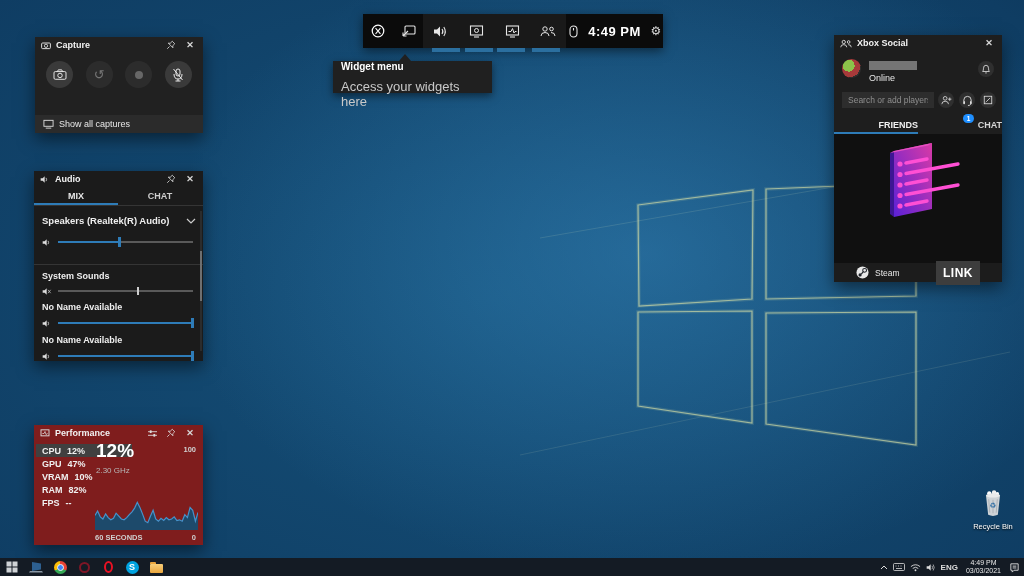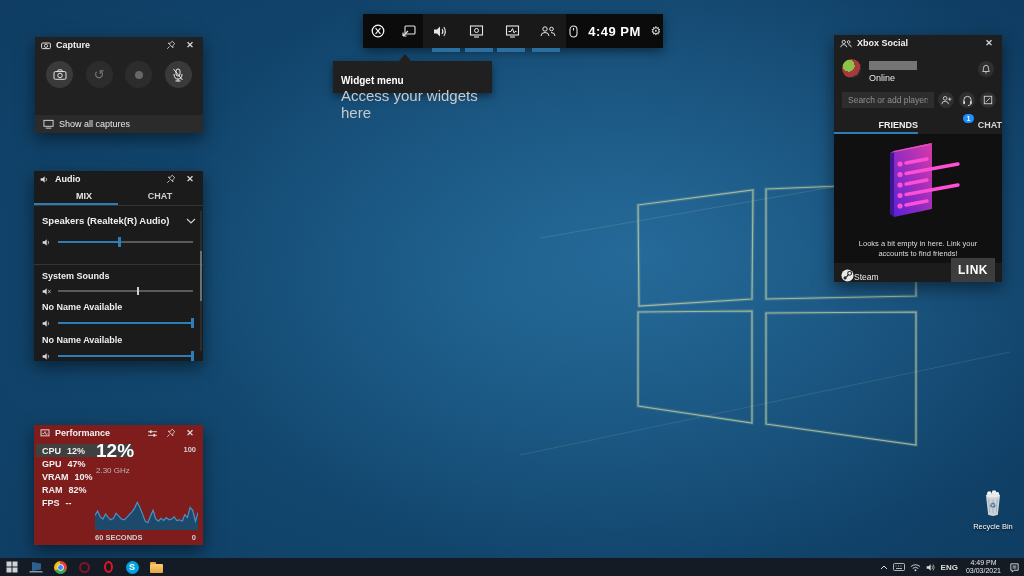--- a/index.html
+++ b/index.html
@@ -16,25 +16,25 @@
   #gamebar{left:363px;top:14px;height:34px;display:flex;box-shadow:0 3px 10px rgba(0,0,0,.5)}
   .gb-sec{display:flex;align-items:center;height:34px}
   .gb-dark{background:#0b0b0b}
   .gb-mid{background:#191919}
   .gb-slot{width:36px;height:34px;display:flex;align-items:center;justify-content:center;cursor:pointer}
   .gb-underline{position:absolute;top:48px;height:4px;background:#2b6f9f}
   #gb-time{font-size:13px;font-weight:700;color:#fff;letter-spacing:.5px;padding:0 8px;white-space:nowrap}
   .glyph{color:#d9d9d9;font-size:12px;line-height:1}
   
   #tooltip{left:333px;top:61px;width:159px;height:32px;background:#202020;
-    box-shadow:0 3px 8px rgba(0,0,0,.5);padding:14px 8px;box-sizing:border-box}
+    box-shadow:0 3px 8px rgba(0,0,0,.5);padding:0 8px;box-sizing:border-box}
   #tooltip .caret{position:absolute;top:-7px;left:66px;width:0;height:0;
     border-left:6px solid transparent;border-right:6px solid transparent;border-bottom:7px solid #202020}
   #tooltip .tt-title{font-size:10px;font-weight:700;color:#fff}
-  #tooltip .tt-sub{font-size:15px;color:#c9c9c9;margin-top:1px}
+  #tooltip .tt-sub{font-size:13px;color:#c9c9c9;margin-top:7px}
   
   .widget{position:absolute;background:#1e1e1e;box-shadow:0 6px 16px rgba(0,0,0,.5)}
   .w-title{display:flex;align-items:center;gap:5px;height:16px;padding:0 6px;font-size:9px;font-weight:700;color:#f2f2f2}
   .w-title .spacer{flex:1}
   .tbtn{width:14px;height:14px;display:flex;align-items:center;justify-content:center;color:#d8d8d8;font-size:9px;cursor:pointer}
   
   #capture-widget{left:35px;top:37px;width:168px;height:96px;background:#212121}
   #capture-buttons{position:absolute;left:0;right:0;top:24px;display:flex;justify-content:space-between;padding:0 11px}
   .cap-btn{width:27px;height:27px;border-radius:50%;background:#3a3a3a;display:flex;align-items:center;justify-content:center;cursor:pointer}
   .cap-btn.dim{opacity:.45}
@@ -74,21 +74,21 @@
   #social-search{position:absolute;left:8px;top:57px;width:92px;height:16px;background:#2d2d2d;border:none;
     color:#e6e6e6;font-size:8.5px;padding:0 6px;box-sizing:border-box;font-family:"Liberation Sans",sans-serif}
   #social-search::placeholder{color:#8f8f8f}
   .stab{position:absolute;top:83px;width:84px;height:14px;display:flex;align-items:center;justify-content:flex-end;
     font-size:9px;font-weight:700;color:#f0f0f0;cursor:pointer}
   #friends-underline{position:absolute;top:97px;left:0;width:84px;height:2px;background:#2e7cb8}
   #chat-badge{position:absolute;left:129px;top:79px;min-width:9px;height:9px;border-radius:5px;background:#1f8fff;
     color:#fff;font-size:6.5px;font-weight:700;display:flex;align-items:center;justify-content:center;padding:0 1px}
   #social-body{position:absolute;left:0;right:0;top:99px;height:129px;background:#101010}
   #empty-msg{position:absolute;left:0;right:0;top:105px;text-align:center;font-size:7.5px;line-height:10px;color:#dcdcdc;padding:0 10px}
-  #social-footer{position:absolute;left:0;right:0;bottom:0;height:19px;background:#1c1c1c;display:flex;align-items:flex-end;padding:0 7px;}
+  #social-footer{position:absolute;left:0;right:0;bottom:0;height:19px;background:#1c1c1c;display:flex;align-items:center;padding:0 22px;gap:6px}
   #steam-name{font-size:8.5px;color:#e8e8e8}
   #link-btn{margin-left:auto;width:44px;height:24px;background:#3d3d3d;color:#fff;font-size:12px;font-weight:700;
     display:flex;align-items:center;justify-content:center;cursor:pointer;letter-spacing:.5px}
   
   #recycle-bin{left:973px;top:489px;width:40px;text-align:center;cursor:pointer}
   #recycle-label{font-size:7.5px;color:#fff;text-shadow:0 1px 2px #000;margin-top:1px}
   
   #taskbar{left:0;top:558px;width:1024px;height:18px;background:#141b24;display:flex;align-items:center}
   .tb-btn{width:24px;height:18px;display:flex;align-items:center;justify-content:center;cursor:pointer}
   #tray{margin-left:auto;display:flex;align-items:center;gap:5px;padding-right:4px}
@@ -249,21 +249,21 @@
       </svg>
     <span>Audio</span>
     <span class="spacer"></span>
     <span class="tbtn">
         <svg width="10" height="10" viewBox="0 0 12 12">
           <path d="M7.5 1.5 L10.5 4.5 L8 7 L8.3 9.3 L2.7 3.7 L5 4 Z M4.2 7.8 L1.5 10.5" stroke="#ddd" stroke-width="1" fill="none"></path>
         </svg>
       </span>
     <span class="tbtn">✕</span>
   </div>
-  <div class="atab" style="left:8px">
+  <div class="atab" style="left:0">
       <span>MIX</span>
     </div>
   <div class="atab" style="left:84px;color:#cfcfcf">
       <span>CHAT</span>
     </div>
   <div id="audio-tab-underline"></div>
   <div class="adivider" style="top:34px"></div>
 
   <div class="alabel" style="top:44px;font-size:9.5px">Speakers (Realtek(R) Audio)</div>
   <svg class="abs" style="left:152px;top:47px" width="10" height="6" viewBox="0 0 10 6">
@@ -445,21 +445,20 @@
         <line x1="34" y1="68" x2="55" y2="64"></line>
       </g>
       <g fill="#ff4fd4">
         <circle cx="28" cy="27" r="2.6"></circle>
           <circle cx="28" cy="37.5" r="2.6"></circle>
           <circle cx="28" cy="48" r="2.6"></circle>
         <circle cx="28" cy="58.5" r="2.6"></circle>
           <circle cx="28" cy="69" r="2.6"></circle>
       </g>
     </svg>
-    <div id="empty-msg">Looks a bit empty in here. Link your accounts to find friends!</div>
   </div>
 
   <div id="social-footer">
     <svg width="13" height="13" viewBox="0 0 14 14">
       <circle cx="7" cy="7" r="6.5" fill="#e8e8e8"></circle>
       <circle cx="9.3" cy="4.7" r="2.1" fill="none" stroke="#20242b" stroke-width="1.1"></circle>
       <circle cx="4.4" cy="9.6" r="1.7" fill="#20242b"></circle>
       <path d="M5.7 8.7 L7.9 6.1" stroke="#20242b" stroke-width="1.3"></path>
     </svg>
     <span id="steam-name">Steam</span>

